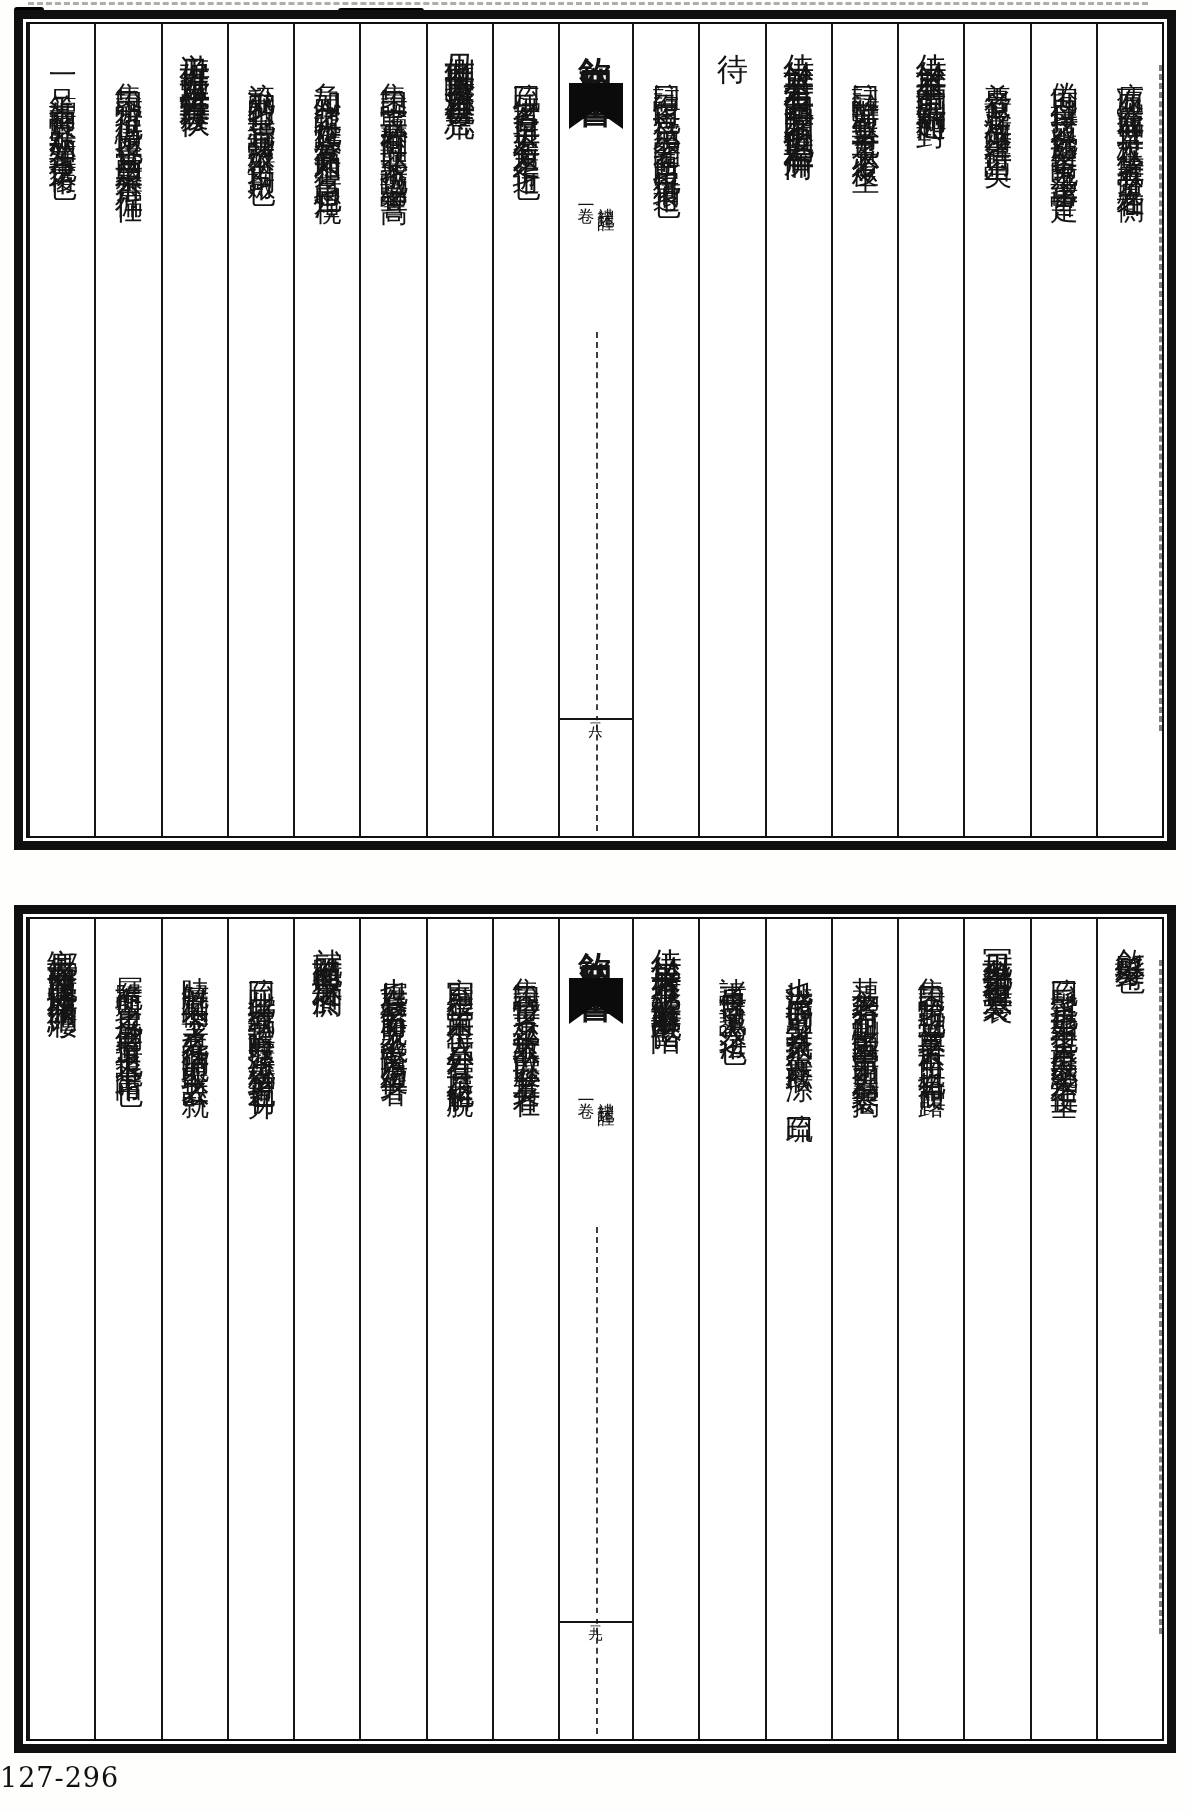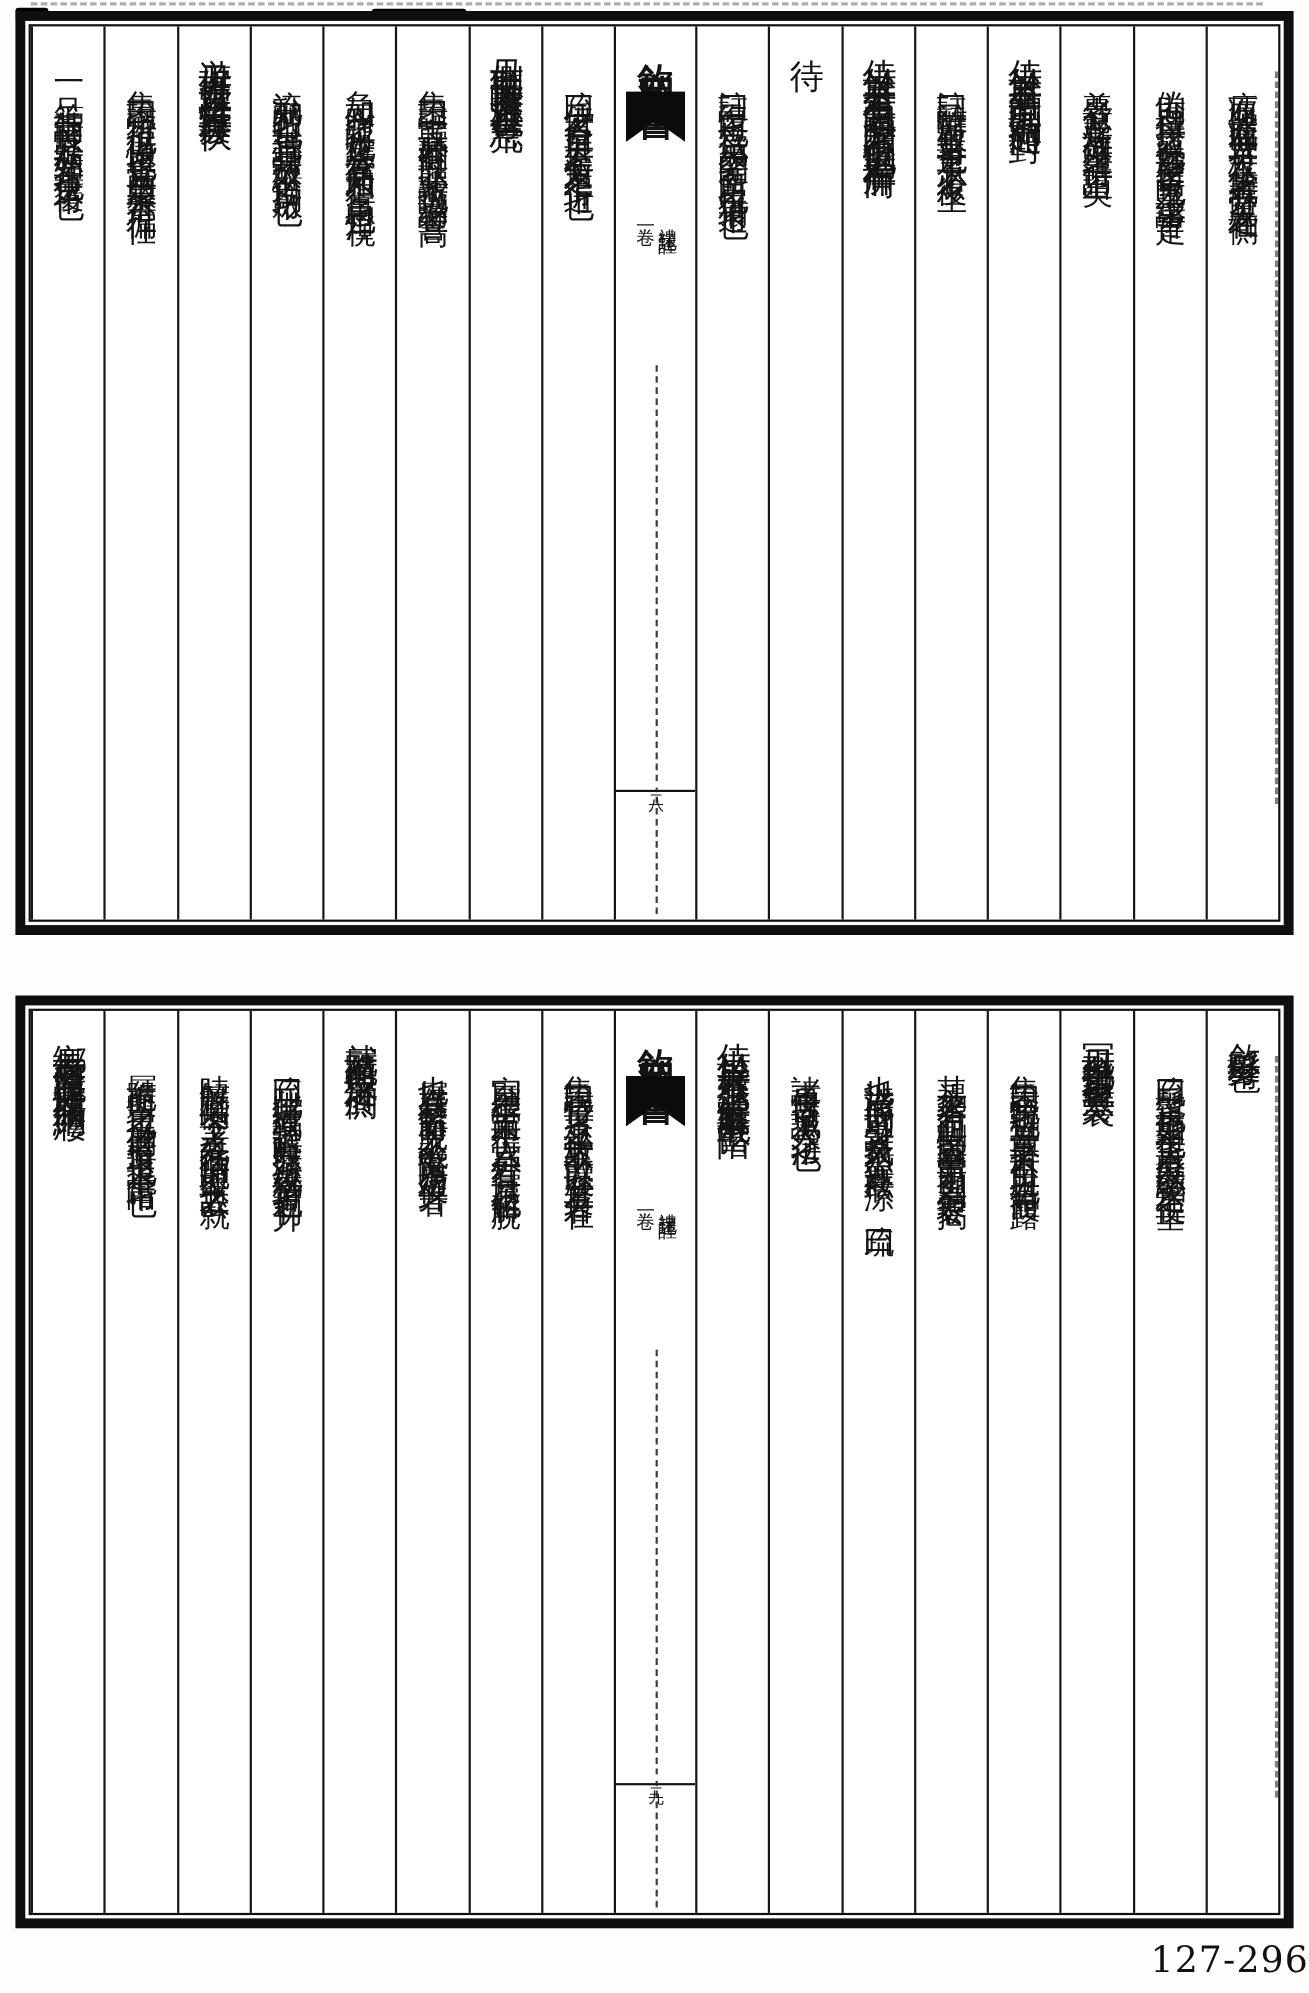--- a/index.html
+++ b/index.html
@@ -50,22 +50,22 @@
   
   .bleed-r{position:absolute;top:46px;bottom:110px;right:5px;width:0;
     border-right:3px dashed #181818;opacity:.55;}
   .bleed-top{position:absolute;top:2px;left:28px;width:1120px;height:0;
     border-top:3px dashed #1a1a1a;opacity:.35;}
   .smudge{position:absolute;background:#000;border-radius:3px;}
   .smudge.a{left:338px;top:8px;width:86px;height:8px;}
   .smudge.b{left:848px;top:11px;width:28px;height:6px;}
   .smudge.c{left:14px;top:7px;width:30px;height:12px;}
   .footer{
-    position:absolute;top:1762px;left:0;width:100%;text-align:right;
-    font-size:33px;letter-spacing:1px;color:#111;
+    position:absolute;top:1762px;left:0;width:100%;text-align:left;
+    font-size:27px;letter-spacing:1px;color:#111;
   }
 </style>
 </head>
 <body>
 
 <div class="bleed-top"></div>
 <div class="smudge a"></div>
 <div class="smudge b"></div>
 <div class="smudge c"></div>
 

